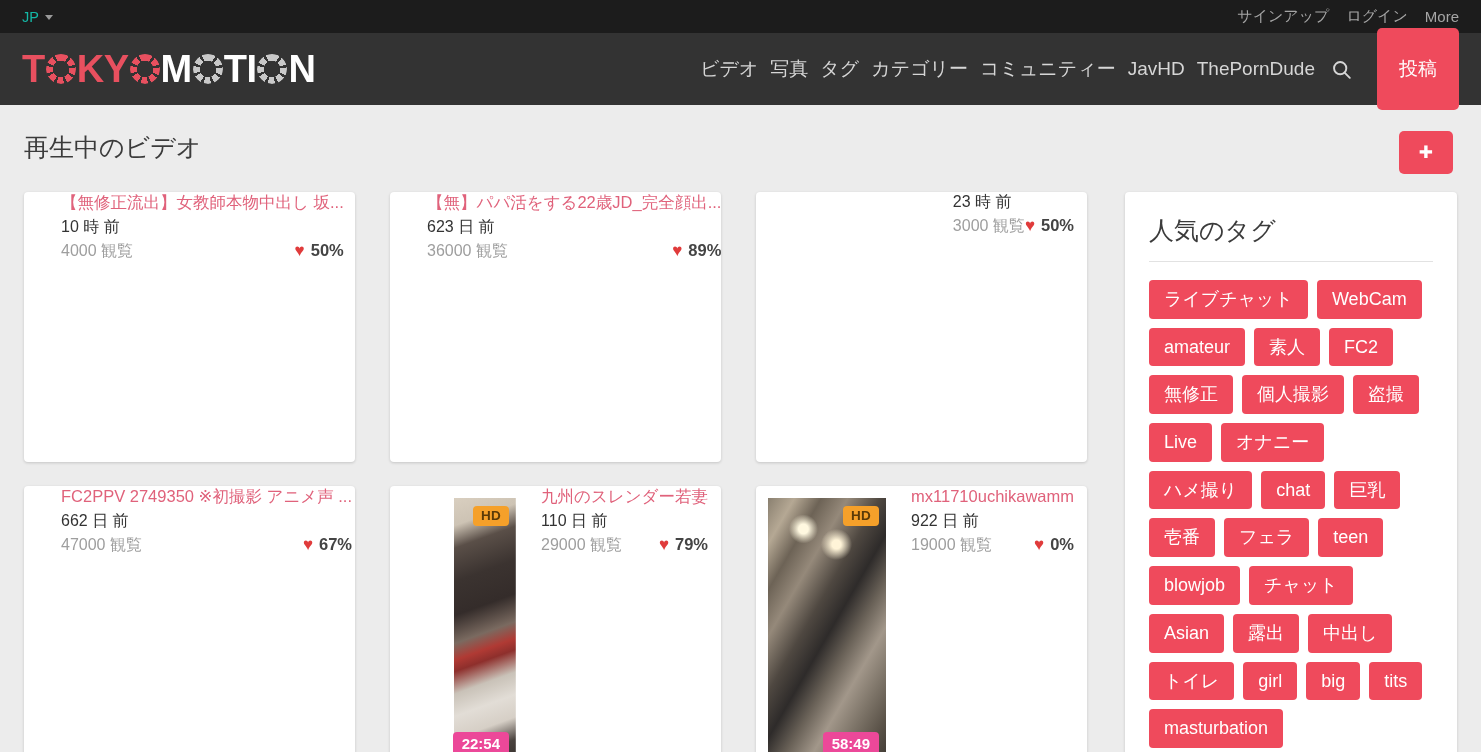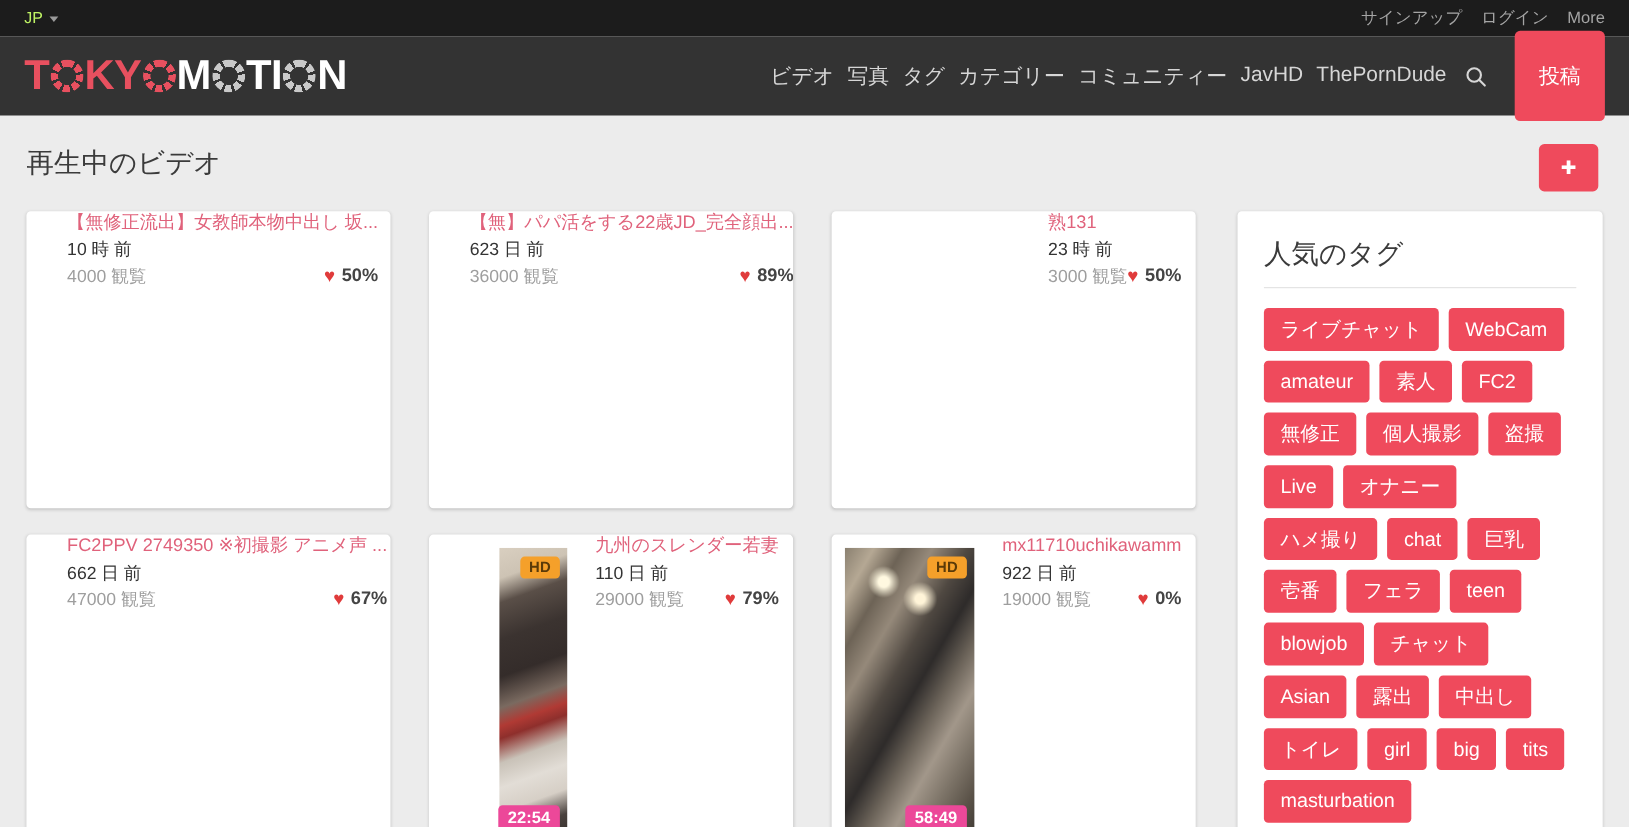--- a/index.html
+++ b/index.html
@@ -18,21 +18,21 @@
     display: flex;
     align-items: center;
     padding: 0 22px 0 22px;
     color: #9b9b9b;
     font-size: 14.5px;
   }
   .lang {
     display: flex;
     align-items: center;
     gap: 6px;
-    color: #bef264;
+    color: #14b8a6;
     cursor: pointer;
   }
   .caret-down {
     width: 0; height: 0;
     border-left: 4.5px solid transparent;
     border-right: 4.5px solid transparent;
     border-top: 5px solid #9a9a9a;
     display: inline-block;
     margin-top: 2px;
   }
@@ -387,21 +387,20 @@
           </span>
         </div>
       </div>
     </div>
 
     <div class="card">
       <div class="thumb-area">
         <div class="thumb" style="left:0;width:100%;height:100%;background:#ffffff;"></div>
       </div>
       <div class="card-info">
-        <div class="card-title">熟131</div>
         <div class="card-date">23 時 前</div>
         <div class="card-foot">
           <span class="card-views">3000 観覧</span>
           <span class="card-rating">
             <span class="heart">♥</span>
             <span>50%</span>
           </span>
         </div>
       </div>
     </div>

